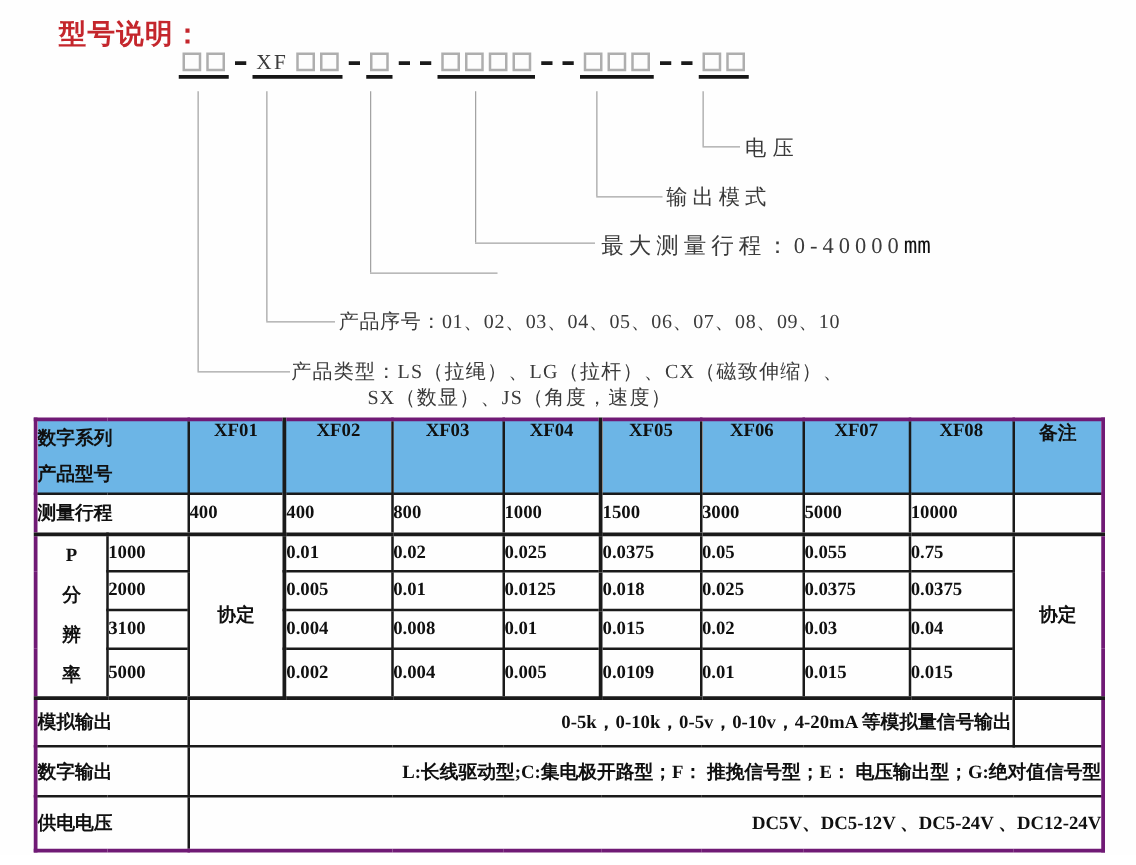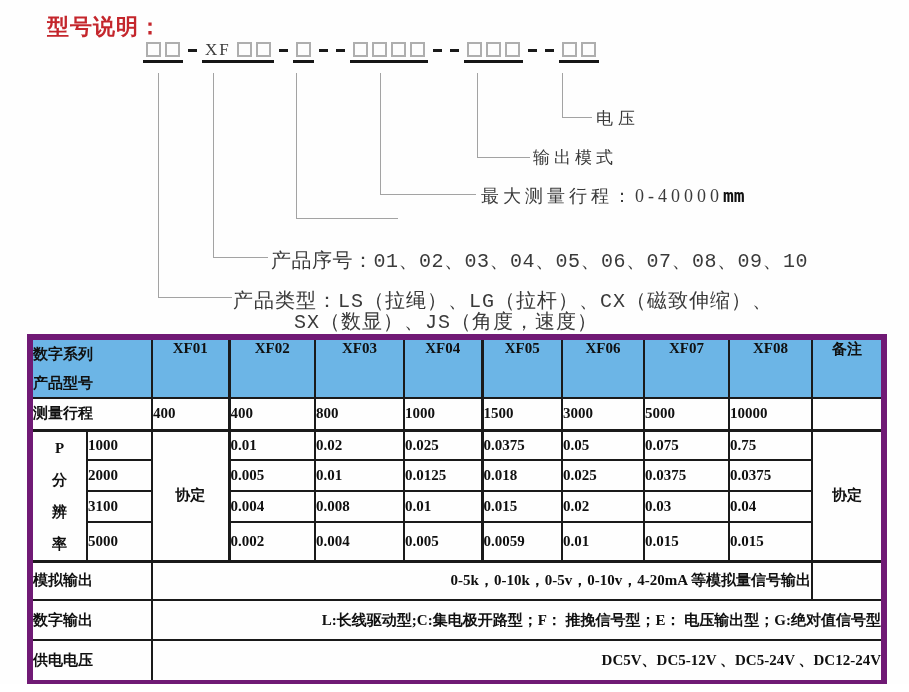--- a/index.html
+++ b/index.html
@@ -36,32 +36,32 @@
 
   
   .vline { position:absolute; width:1px; background:#a3a3a3; }
   .hline { position:absolute; height:1px; background:#a3a3a3; }
 
   
   .callout {
     position:absolute; color:#3a3a3a; font-size:17px; letter-spacing:3px;
     white-space:nowrap;
   }
-  .callout.small { font-size:20px; letter-spacing:0.5px;font-family:Liberation Mono, monospace; }
+  .callout.small { font-size:16px; letter-spacing:0.5px; }
   .callout .unit {
     font-family:"DejaVu Sans Mono","Liberation Mono",monospace;
-    font-weight:bold; font-size:18px; letter-spacing:0; color:#111;
+    font-weight:normal; font-size:18px; letter-spacing:0; color:#111;
   }
 
   
   table.spec {
     position:absolute; left:27px; top:334px;
     border-collapse:collapse; table-layout:fixed;
     font-family:"Liberation Serif","DejaVu Serif",serif;
-    font-weight:bold; color:#101010; border:6px solid #701a75;
+    font-weight:bold; color:#101010; border:3px solid #701a75;
   }
   .spec td { border:2px solid #1a1a1a; padding:0; font-size:15px; overflow:hidden; }
   .c-head   { background:#6cb5e6; vertical-align:top; text-align:center; padding-top:7px;margin-top:32px; }
   .c-series { background:#6cb5e6; vertical-align:top; text-align:left; padding:6px 0 0 9px; line-height:1.9; }
   .c-label  { text-align:left; padding-left:10px; }
   .c-num    { text-align:left; padding-left:12px; }
   .c-level  { text-align:left; padding-left:15px; }
   .c-agree  { text-align:center; }
   .c-pgroup { text-align:center; vertical-align:middle; }
   .c-pgroup .ch { display:block; line-height:32px; }
@@ -190,21 +190,21 @@
         <span class="ch">辨</span>
         <span class="ch">率</span>
       </td>
       <td class="c-level">1000</td>
       <td rowspan="4" class="c-agree br3 bb3">协定</td>
       <td class="c-num">0.01</td>
       <td class="c-num">0.02</td>
       <td class="c-num br3">0.025</td>
       <td class="c-num">0.0375</td>
       <td class="c-num">0.05</td>
-      <td class="c-num">0.075</td>
+      <td class="c-num">0.055</td>
       <td class="c-num">0.75</td>
       <td rowspan="4" class="c-agree bb3">协定</td>
     </tr>
     <tr class="r-p2">
       <td class="c-level">2000</td>
       <td class="c-num">0.005</td>
       <td class="c-num">0.01</td>
       <td class="c-num br3">0.0125</td>
       <td class="c-num">0.018</td>
       <td class="c-num">0.025</td>
@@ -219,21 +219,21 @@
       <td class="c-num">0.015</td>
       <td class="c-num">0.02</td>
       <td class="c-num">0.03</td>
       <td class="c-num">0.04</td>
     </tr>
     <tr class="r-p4">
       <td class="c-level bb3">5000</td>
       <td class="c-num bb3">0.002</td>
       <td class="c-num bb3">0.004</td>
       <td class="c-num br3 bb3">0.005</td>
-      <td class="c-num bb3">0.0059</td>
+      <td class="c-num bb3">0.0109</td>
       <td class="c-num bb3">0.01</td>
       <td class="c-num bb3">0.015</td>
       <td class="c-num bb3">0.015</td>
     </tr>
 
     <tr class="r-analog">
       <td colspan="2" class="c-label">模拟输出</td>
       <td colspan="8" class="c-text">0-5k，0-10k，0-5v，0-10v，4-20mA 等模拟量信号输出</td>
       <td></td>
     </tr>

